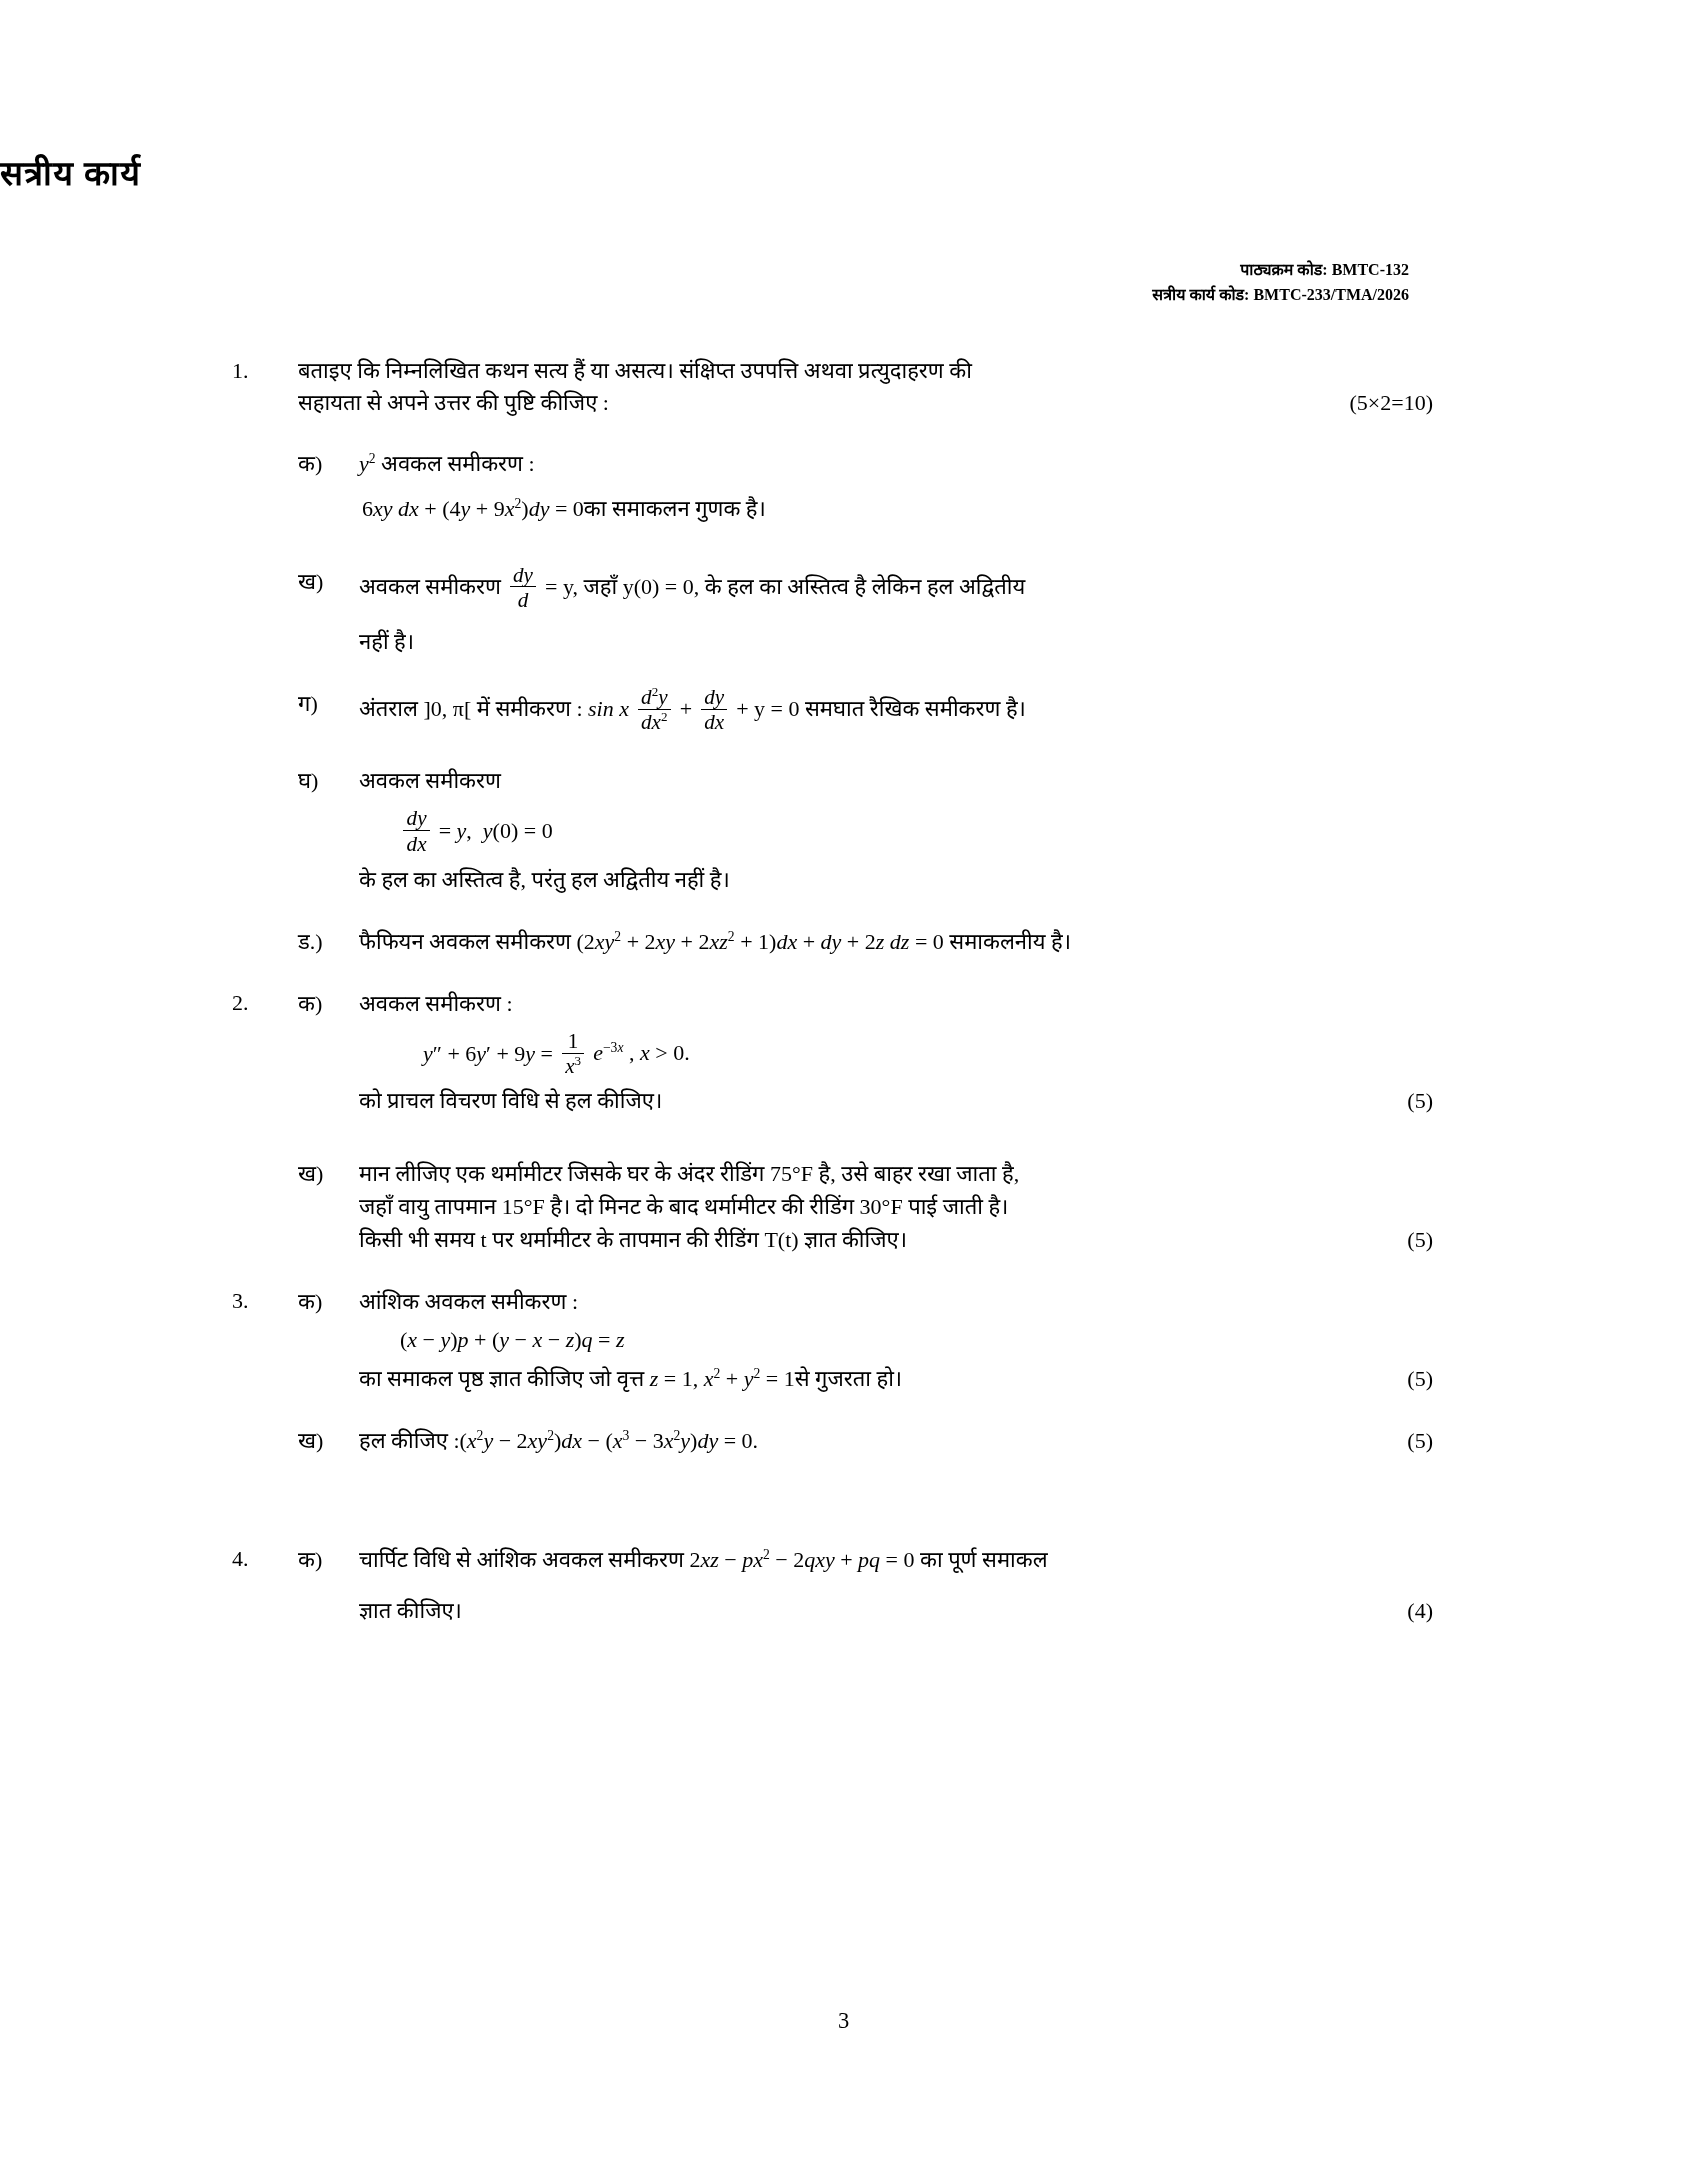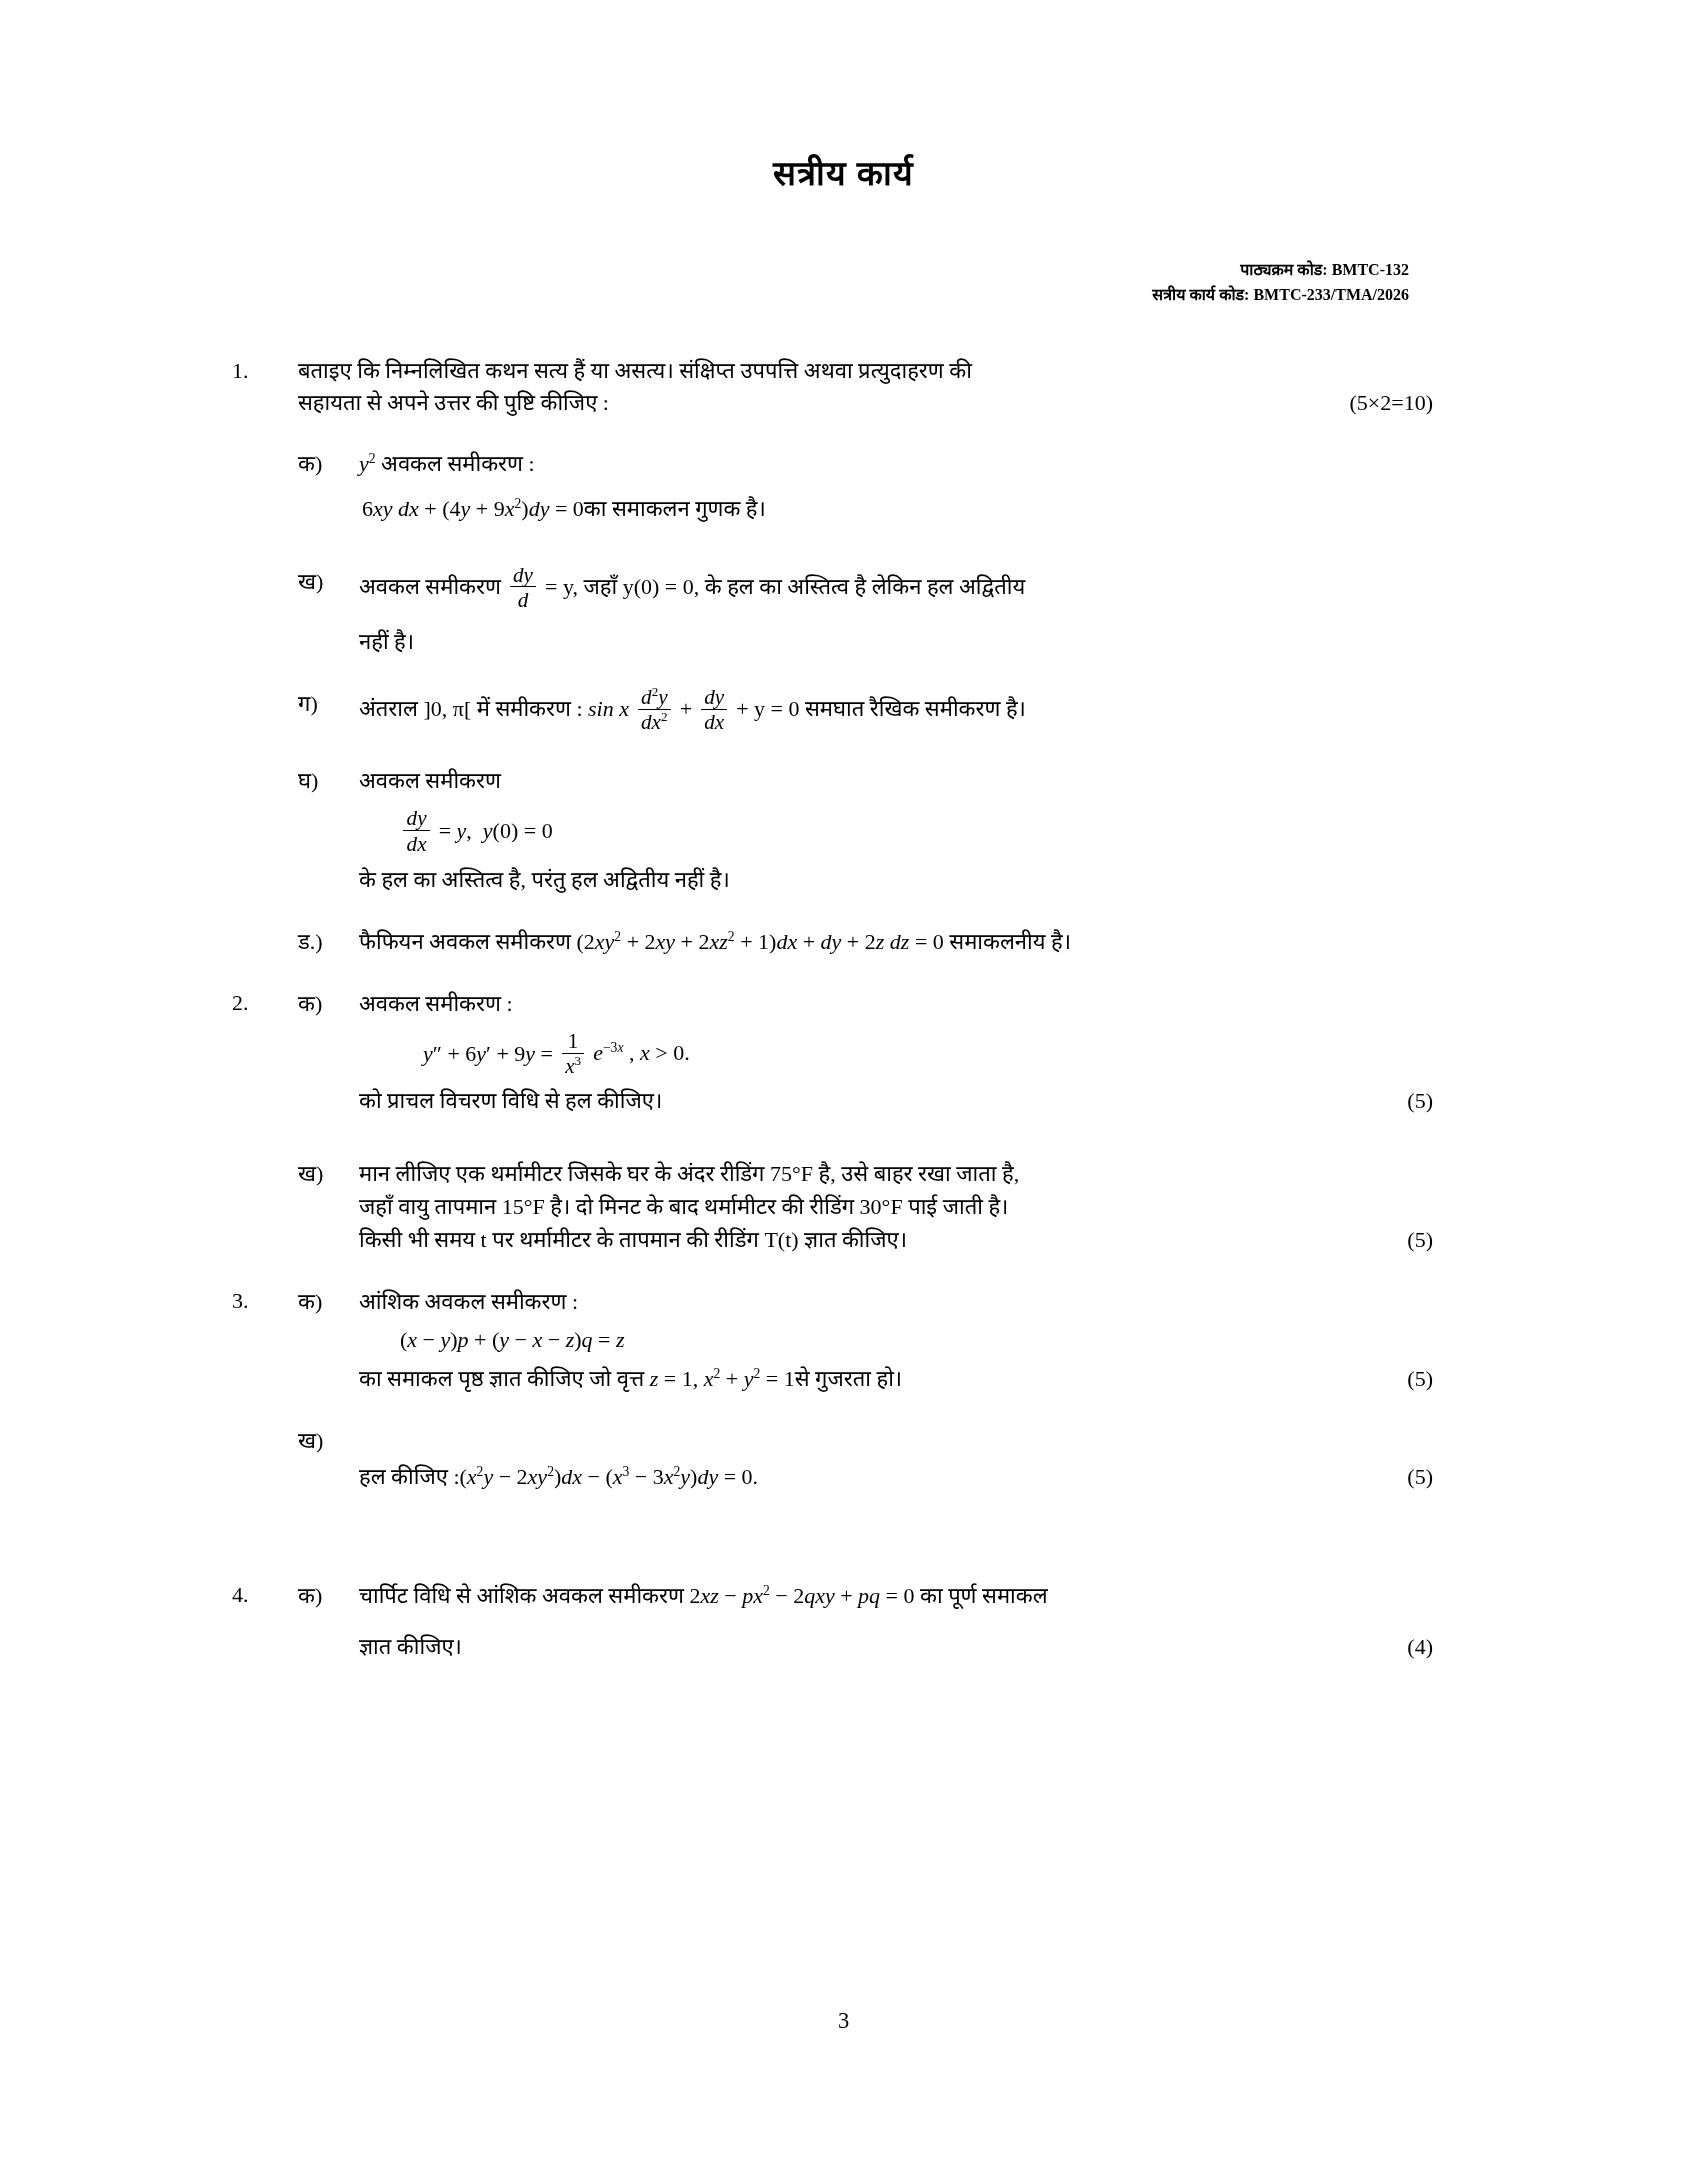--- a/index.html
+++ b/index.html
@@ -18,21 +18,21 @@
   .page {
     position: relative;
     width: 1687px;
     height: 2183px;
     box-sizing: border-box;
     padding: 0;
   }
 
   
   .doc-title {
-    text-align: center;
+    text-align: left;
     font-size: 34px;
     font-weight: 700;
     letter-spacing: 1.3px;
     padding-top: 155px;
     line-height: 1.1;
   }
 
   
   .meta-block {
     margin-top: 66px;
@@ -339,21 +339,21 @@
       </div>
     </div>
 
     <div class="spacer-md"></div>
 
     <div class="qrow">
       <div class="qnum"></div>
       <div class="qbody">
         <div class="subrow">
           <div class="sublabel">ख)</div>
-          <div class="subbody" style="position:relative;margin-top:36px;">
+          <div class="subbody" style="position:relative;">
             <span>हल कीजिए :</span><span class="math">(<i class="mi">x</i><sup class="exp">2</sup><i class="mi">y</i> − 2<i class="mi">xy</i><sup class="exp">2</sup>)<i class="mi">dx</i> − (<i class="mi">x</i><sup class="exp">3</sup> − 3<i class="mi">x</i><sup class="exp">2</sup><i class="mi">y</i>)<i class="mi">dy</i> = 0.</span>
             <span class="marks">(5)</span>
           </div>
         </div>
       </div>
     </div>
 
     <div class="spacer-xl"></div>
     <div class="spacer-md"></div>
 

